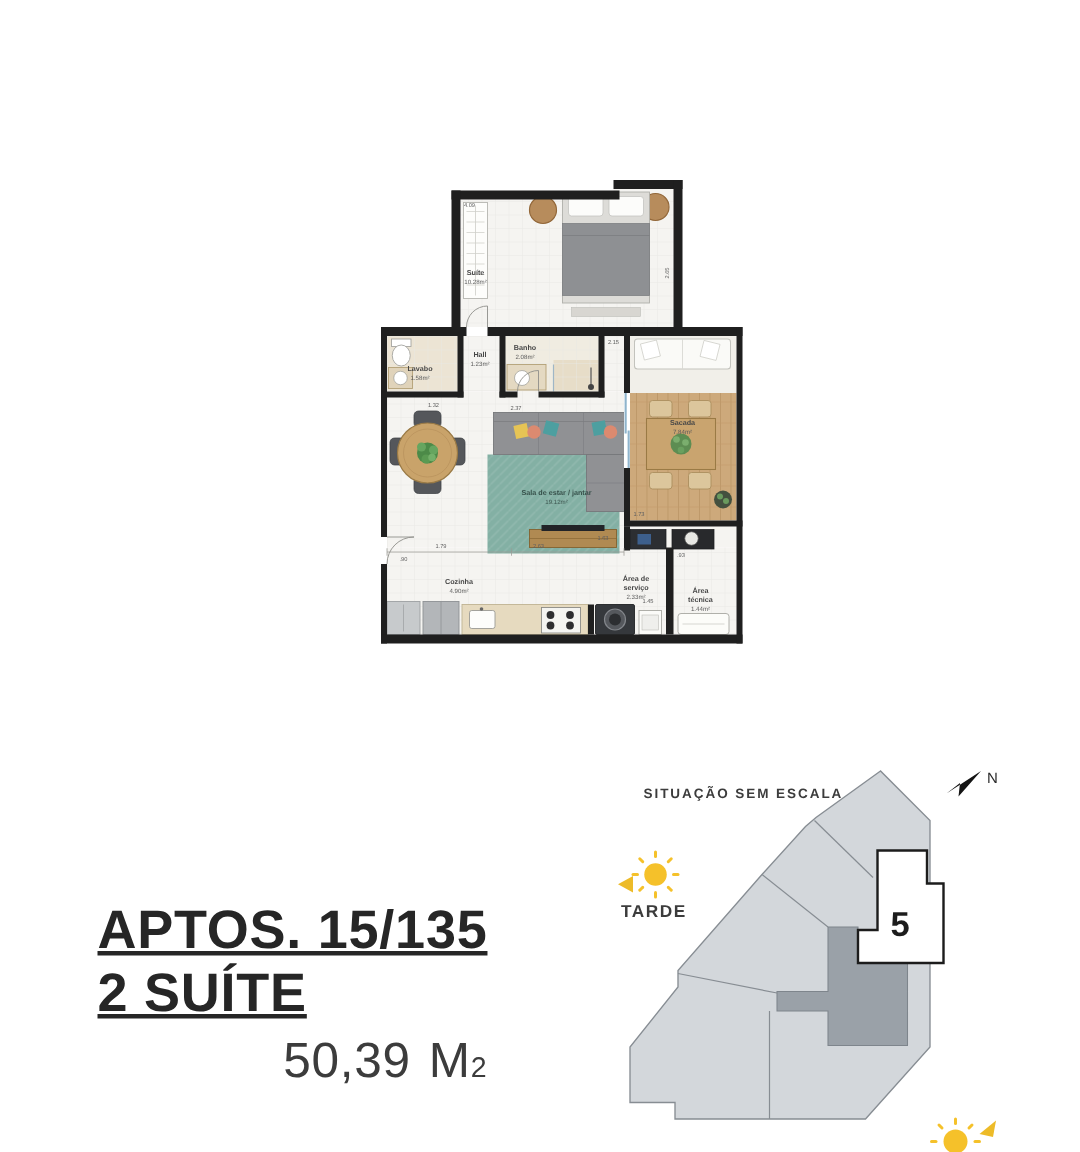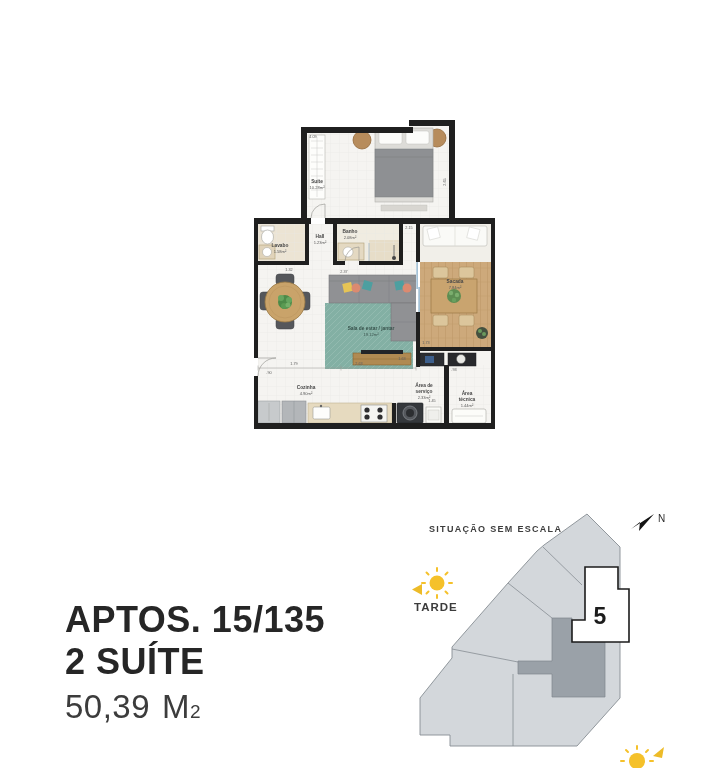--- a/index.html
+++ b/index.html
@@ -10,22 +10,22 @@
   
   .plan-wrap{position:absolute;left:249px;top:107px;width:250px;height:325px;}
   .room-name{font-size:4.8px;font-weight:700;fill:#474747;text-anchor:middle;}
   .room-name.on-rug{fill:#37514b;}
   .room-area{font-size:4.1px;fill:#5a5a5a;text-anchor:middle;}
   .room-area.on-rug{fill:#3d554f;}
   .dim{font-size:3.8px;fill:#606060;text-anchor:middle;}
 
   
   .info{position:absolute;left:65px;top:599px;color:#262626;}
-  .info-line{font-size:36px;font-weight:700;letter-spacing:.5px;line-height:1.18;white-space:nowrap;}
-  .info-area{font-size:33px;font-weight:400;color:#3c3c3c;margin-top:4px;letter-spacing:.5px;}
+  .info-line{font-size:36px;font-weight:700;letter-spacing:.5px;line-height:1.18;white-space:nowrap;text-decoration:underline;}
+  .info-area{font-size:33px;font-weight:400;color:#3c3c3c;margin-top:4px;letter-spacing:.5px;text-align:right;}
   .info-area .unit{margin-left:12px;}
   .info-area .sub{font-size:19px;}
 
   
   .situation-wrap{position:absolute;left:400px;top:505px;width:320px;height:263px;}
   .sit-title{font-size:9px;font-weight:700;fill:#3c3c3c;letter-spacing:1.3px;}
   .north-n{font-size:10px;fill:#2a2a2a;font-weight:400;}
   .tarde-label{font-size:11.5px;font-weight:700;fill:#3c3c3c;letter-spacing:1px;}
   .unit-num{font-size:23px;font-weight:700;fill:#1c1c1c;text-anchor:middle;}
 </style>

